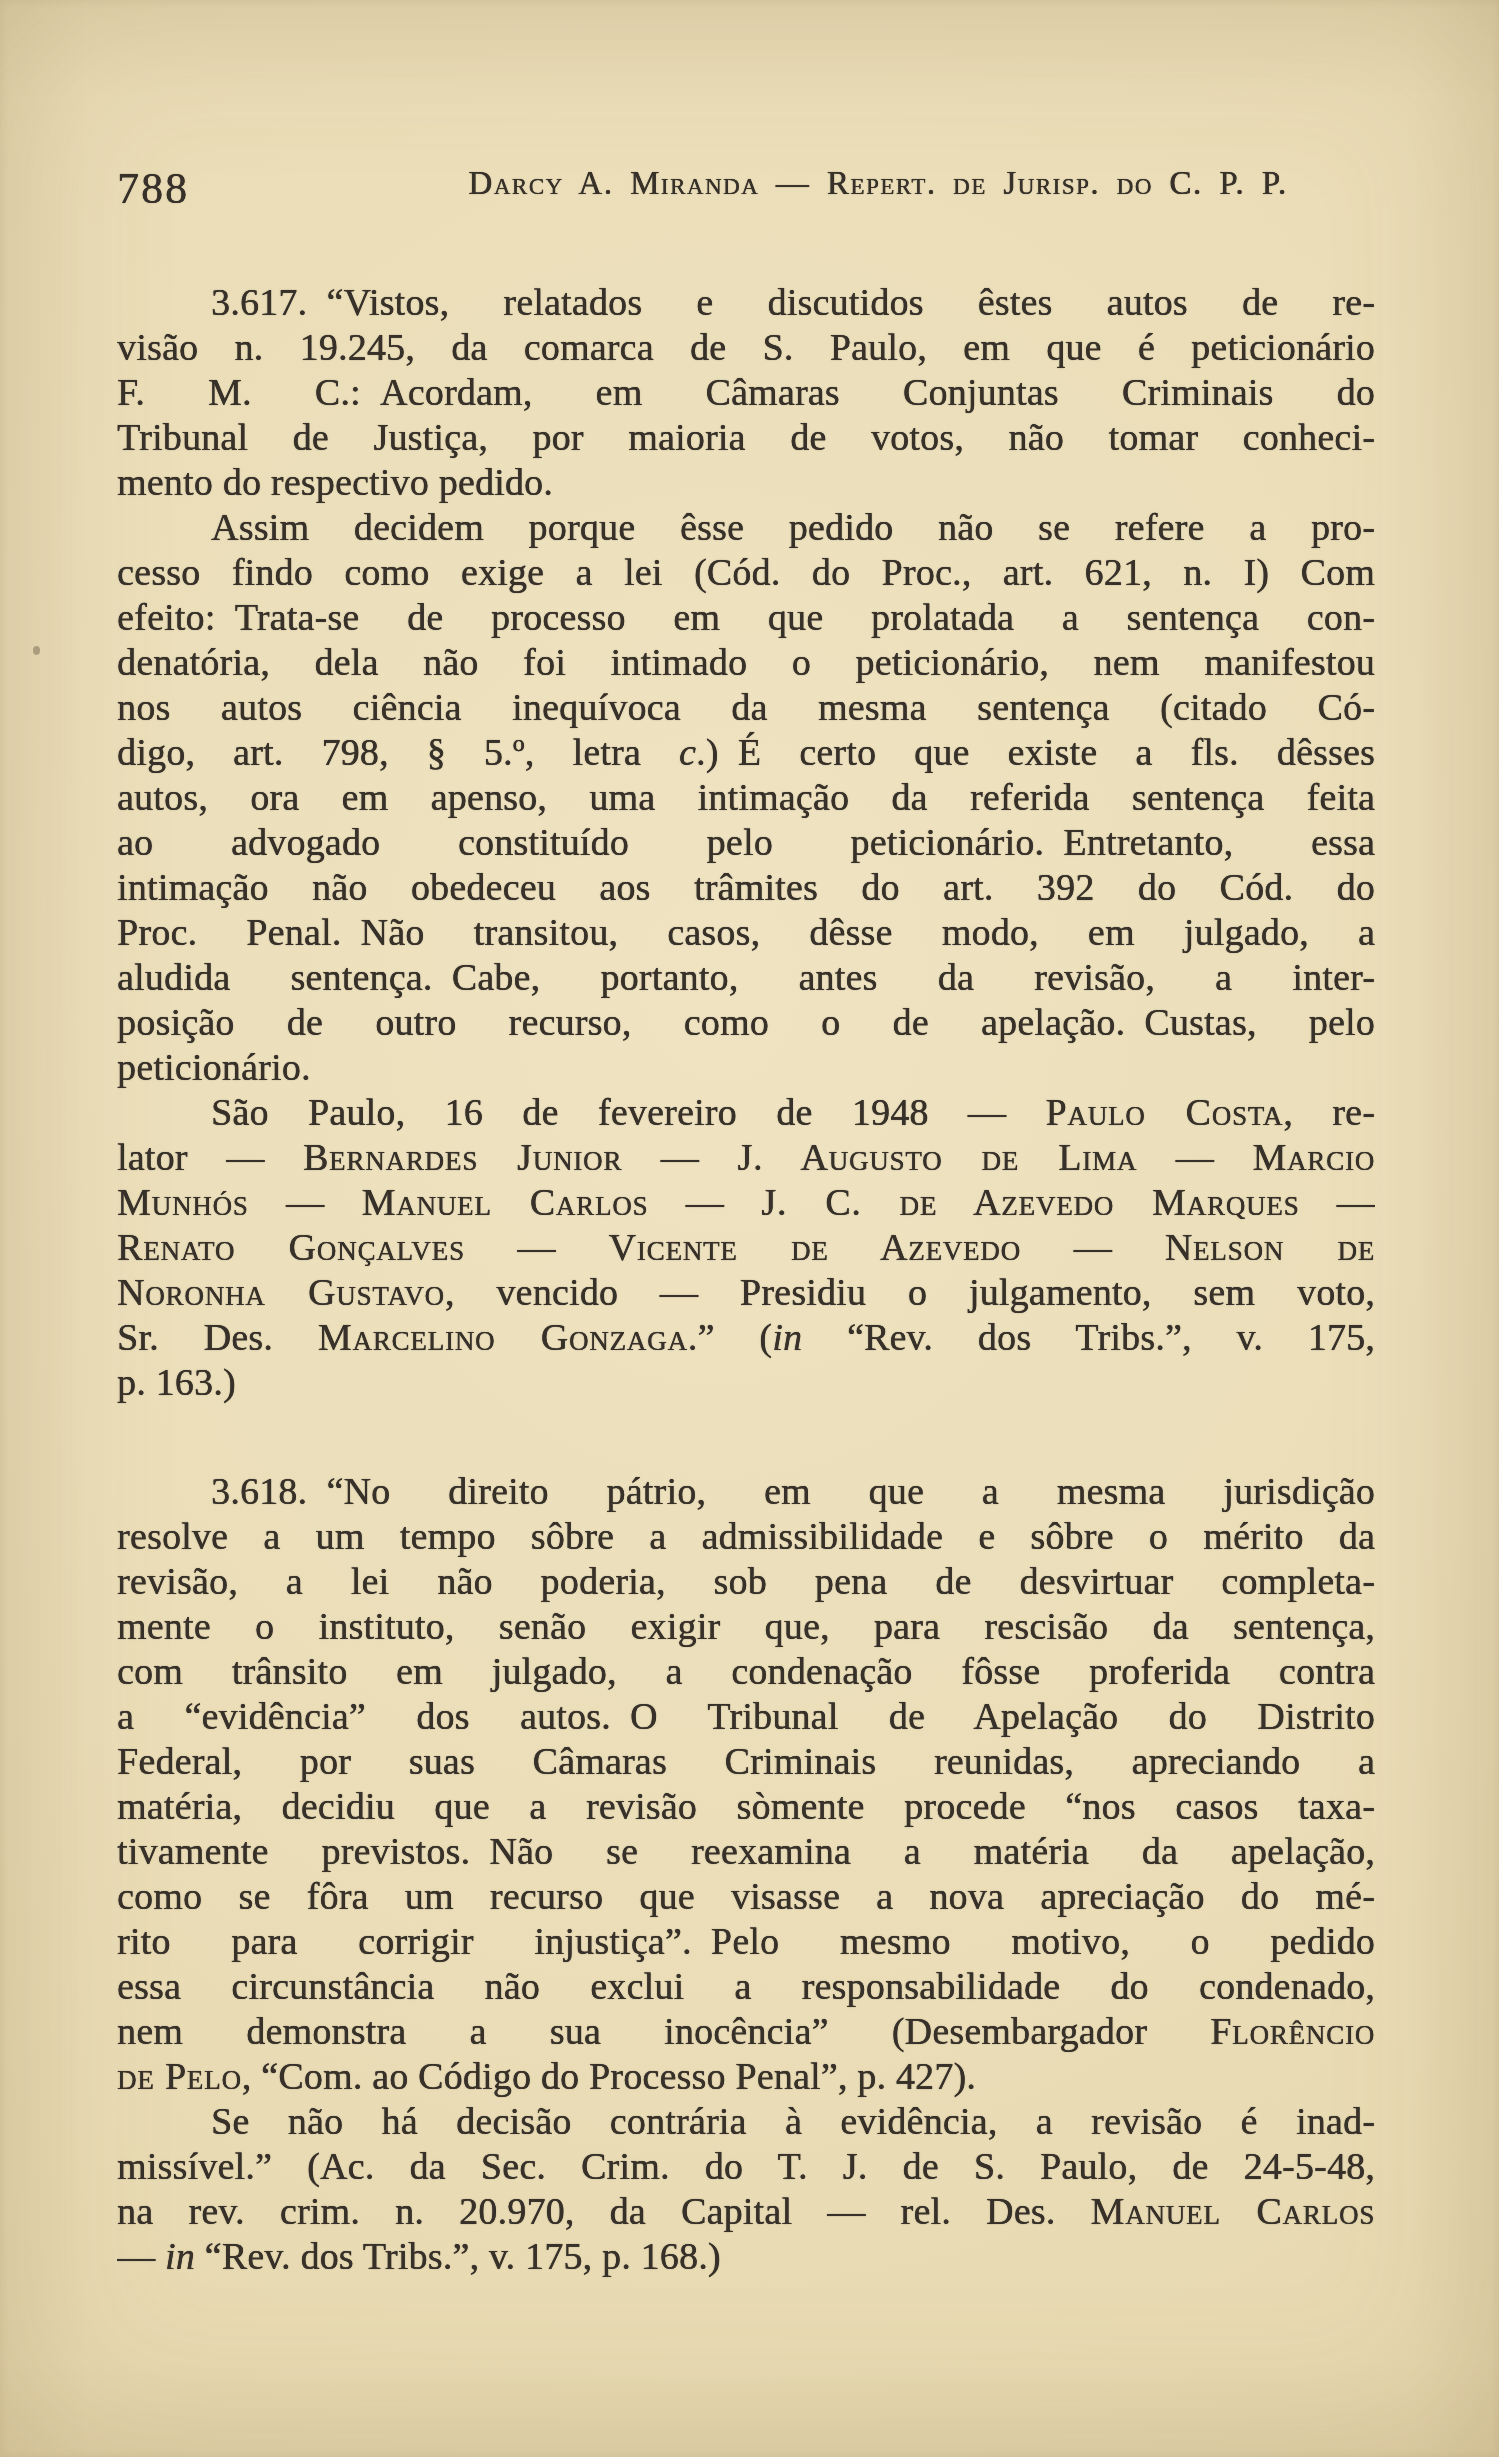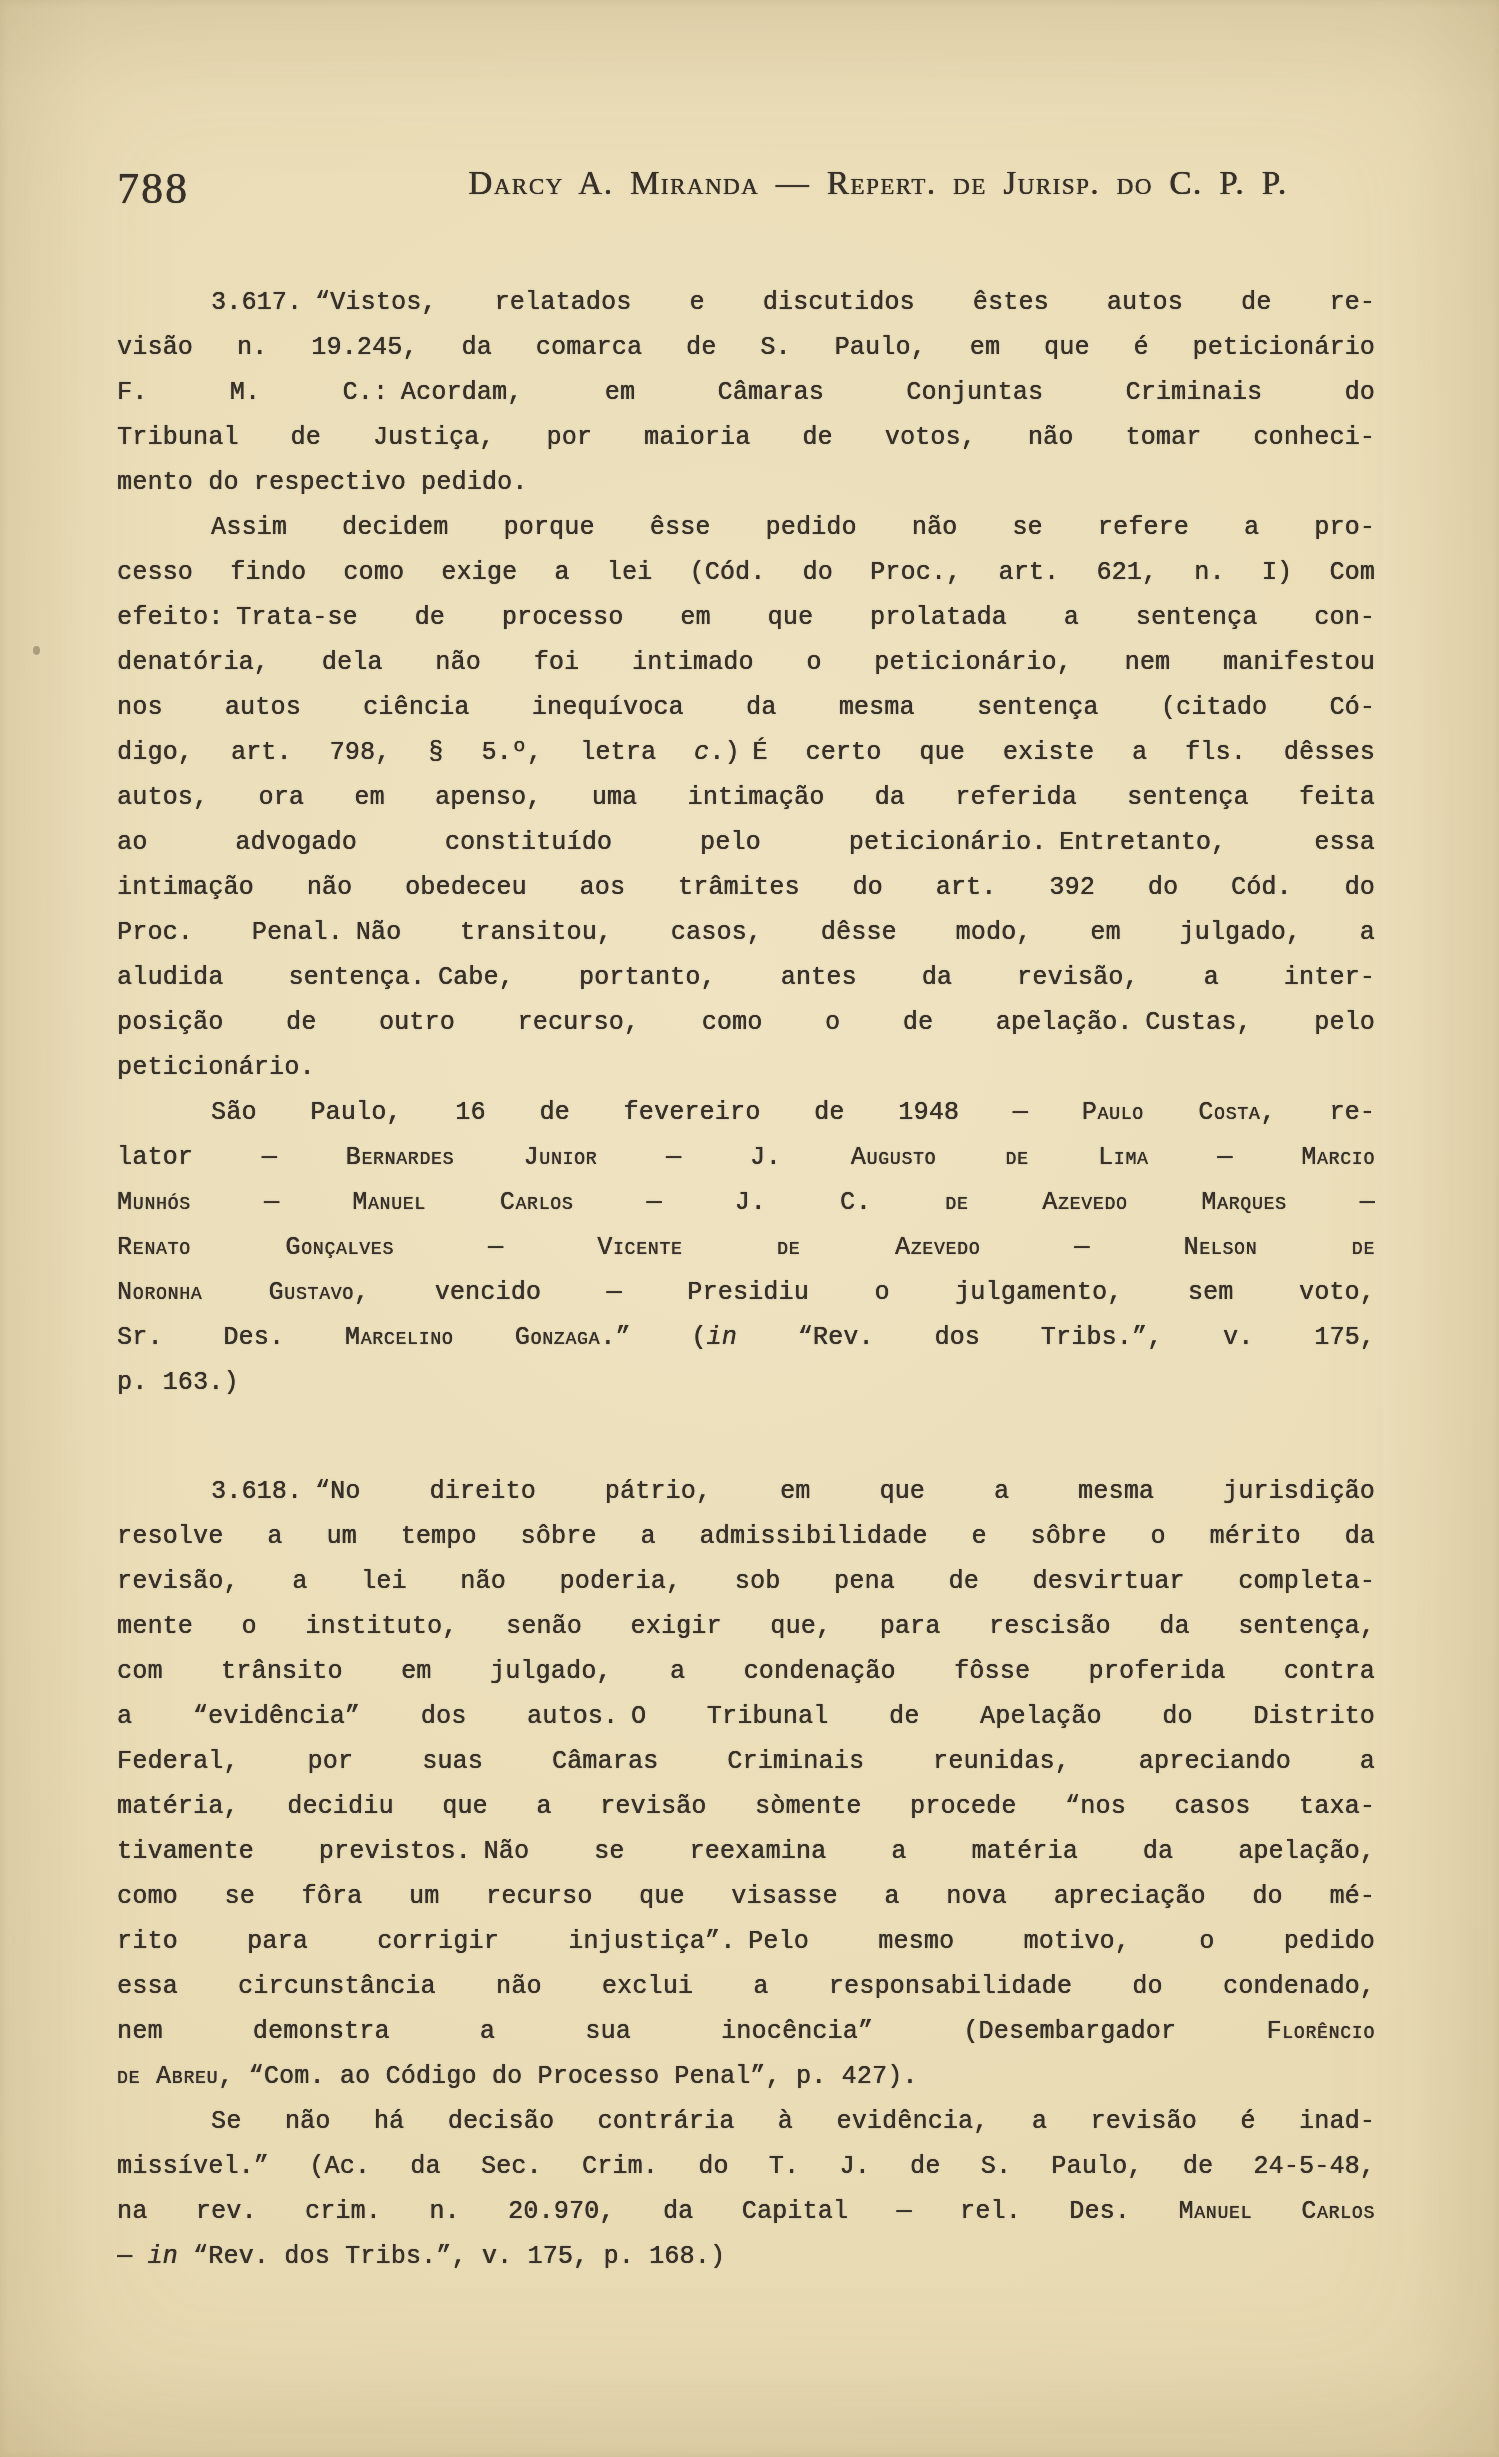--- a/index.html
+++ b/index.html
@@ -40,24 +40,23 @@
     font-size: 33px;
     letter-spacing: 1.5px;
     word-spacing: 6.8px;
     padding-top: 3.9px;
     text-shadow: 0 0 1.2px rgba(52,47,40,0.55), 0.3px 0 0 currentColor;
   }
   .body-text {
     position: absolute;
     left: 117px; top: 280px;
     width: 1258px;
-    font-size: 25px;
+    font-size: 38px;
     letter-spacing: 0.2px;
     text-shadow: 0 0 1.3px rgba(52,47,40,0.5), 0.3px 0 0 currentColor;
-    font-family: Liberation Mono, monospace;
   }
   .para { margin: 0; }
   .para.gap-before { margin-top: 64px; }
   .line {
     height: 45px;
     line-height: 45px;
     overflow: hidden;
     text-align: justify;
   }
   .line:not(.last)::after {
@@ -127,21 +126,21 @@
         <div class="line"><span>mente o instituto, senão exigir que, para rescisão da sentença,</span></div>
         <div class="line"><span>com trânsito em julgado, a condenação fôsse proferida contra</span></div>
         <div class="line"><span>a “evidência” dos autos. O Tribunal de Apelação do Distrito</span></div>
         <div class="line"><span>Federal, por suas Câmaras Criminais reunidas, apreciando a</span></div>
         <div class="line"><span>matéria, decidiu que a revisão sòmente procede “nos casos taxa-</span></div>
         <div class="line"><span>tivamente previstos. Não se reexamina a matéria da apelação,</span></div>
         <div class="line"><span>como se fôra um recurso que visasse a nova apreciação do mé-</span></div>
         <div class="line"><span>rito para corrigir injustiça”. Pelo mesmo motivo, o pedido</span></div>
         <div class="line"><span>essa circunstância não exclui a responsabilidade do condenado,</span></div>
         <div class="line"><span>nem demonstra a sua inocência” (Desembargador </span><span class="sc">Florêncio</span></div>
-        <div class="line last"><span class="sc">de Abreu</span><span>, “Com. ao Código do Processo Penal”, p. 427).</span></div>
+        <div class="line last"><span class="sc">de Pelo</span><span>, “Com. ao Código do Processo Penal”, p. 427).</span></div>
       </div>
       <div class="para">
         <div class="line first"><span>Se não há decisão contrária à evidência, a revisão é inad-</span></div>
         <div class="line"><span>missível.” (Ac. da Sec. Crim. do T. J. de S. Paulo, de 24-5-48,</span></div>
         <div class="line"><span>na rev. crim. n. 20.970, da Capital — rel. Des. </span><span class="sc">Manuel Carlos</span></div>
         <div class="line last"><span>— </span><span class="it">in</span><span> “Rev. dos Tribs.”, v. 175, p. 168.)</span></div>
       </div>
     </div>
 </div>
 

